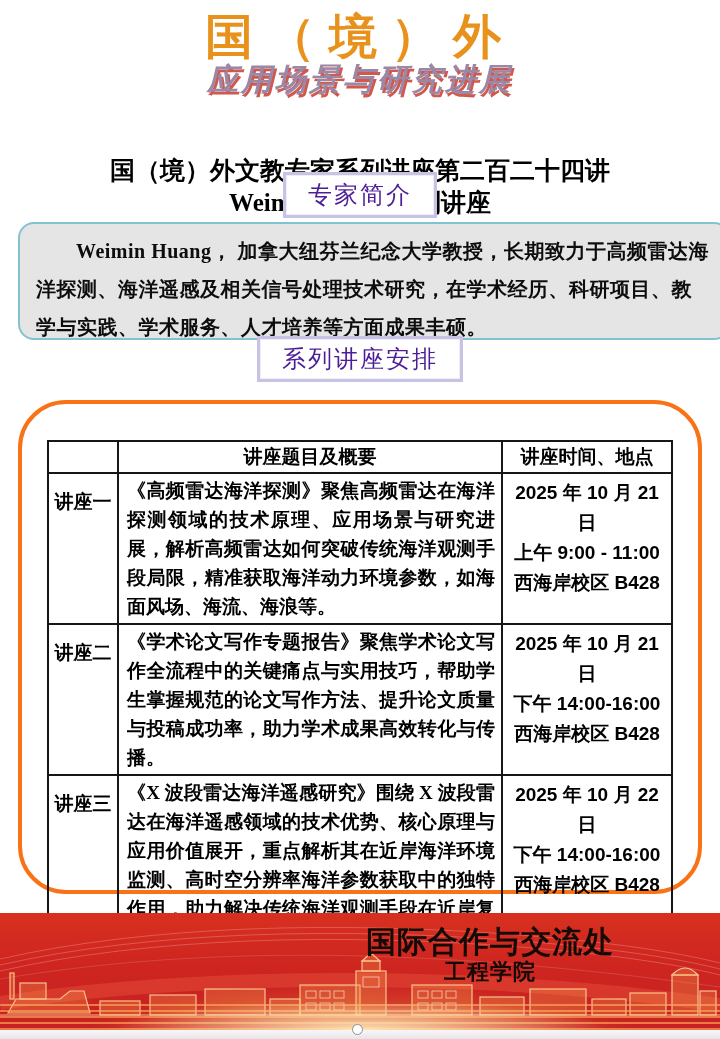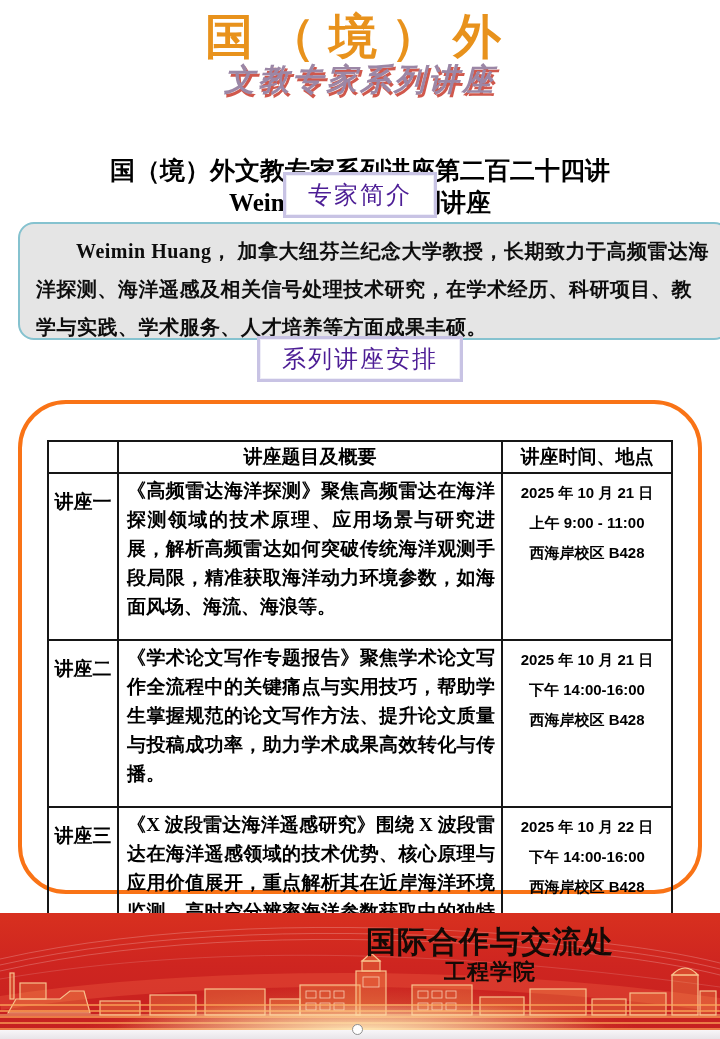--- a/index.html
+++ b/index.html
@@ -67,26 +67,26 @@
   }
   table.schedule th {
     font-size:19px; font-weight:bold; text-align:center;
     padding:2px 2px; line-height:26px;
   }
   td.row-label {
     font-size:19px; font-weight:bold; text-align:center; padding-top:14px;
     line-height:28px;
   }
   td.summary {
-    font-size:19px; font-weight:bold; padding:2px 6px 18px 8px;
+    font-size:19px; font-weight:bold; padding:2px 6px 2px 8px;
     line-height:29px; text-align:justify;
   }
   td.when {
     font-family:"Liberation Sans","DejaVu Sans",sans-serif;
-    font-size:15px; font-weight:bold; text-align:center;
+    font-size:19px; font-weight:bold; text-align:center;
     padding:4px 2px; line-height:30px;
   }
 
   
   .banner {
     position:absolute; left:0; top:913px; width:720px; height:117px;
     background:
       radial-gradient(ellipse 420px 90px at 50% 115%, rgba(255,196,100,0.55), rgba(255,196,100,0) 70%),
       linear-gradient(180deg,#d8301f 0%, #ce2520 45%, #c62020 100%);
     overflow:hidden;
@@ -117,21 +117,21 @@
     border-radius:50%; background:#fff; border:1px solid #8f8f8f; z-index:6;
   }
 </style>
 </head>
 <body>
 
 <div class="page">
 
   <div class="logo">
     <div class="logo-line1">国（境）外</div>
-    <div class="logo-line2">文教专家系列讲座</div>
+    <div class="logo-line2">应用场景与研究进展</div>
   </div>
 
   <div class="main-title">
     <div class="t1">国（境）外文教专家系列讲座第二百二十四讲</div>
     <div class="t2">Weimin Huang系列讲座</div>
   </div>
 
   <div class="label-box label-expert">专家简介</div>
 
   <div class="intro-box">

